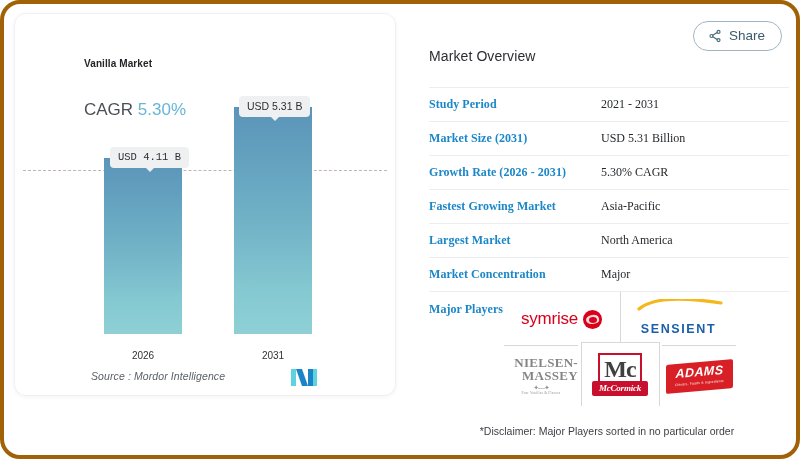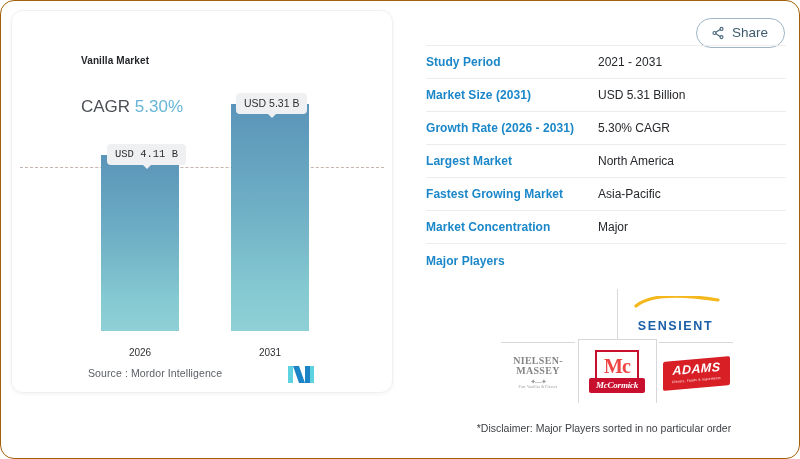--- a/index.html
+++ b/index.html
@@ -7,22 +7,22 @@
     width:800px;height:459px;
     background:#ffffff;
     font-family:"Liberation Sans", sans-serif;
     overflow:hidden;
     position:relative;
     -webkit-font-smoothing:antialiased;
   }
   .page{
     position:absolute;inset:0;
     background:#ffffff;
-    border-radius:14px;
-    border:1px solid #a16207;
+    border-radius:20px;
+    border:4px solid #a16207;
     box-sizing:border-box;
     overflow:hidden;
   }
 
   
   .share-btn{
     position:absolute;top:17px;right:14px;
     display:flex;align-items:center;gap:7px;
     padding:7px 16px 7px 14px;
     border:1px solid #9fb5c4;
@@ -102,37 +102,38 @@
     position:absolute;bottom:34px;
     font-size:10px;color:#2e3135;text-align:center;width:78px;
   }
   .xlabel-1{left:89px;}
   .xlabel-2{left:219px;}
 
   .source{
     position:absolute;left:76px;bottom:13px;
     font-size:10.5px;color:#5b6066;
     letter-spacing:.1px;
+    font-style:italic;
   }
   .source-logo{
     position:absolute;right:78px;bottom:8px;
     width:26px;height:20px;
   }
 
   
   .overview{
     position:absolute;left:425px;top:44px;width:360px;
   }
   .ov-title{
     font-size:14px;color:#2b2d31;margin-bottom:23px;letter-spacing:.1px;
   }
   .ov-table{width:100%;border-collapse:collapse;}
   .ov-table tr{border-bottom:1px solid #ededf0;}
   .ov-table tr:first-child{border-top:1px solid #ededf0;}
-  .ov-table td{padding:9px 0 9px 0;vertical-align:middle;}
+  .ov-table td{padding:9px 0 9px 0;vertical-align:middle;font-family:Liberation Serif, serif;}
   .ov-k{
     font-size:12px;color:#1b87c9;font-weight:bold;width:172px;
     letter-spacing:.05px;
   }
   .ov-v{font-size:12px;color:#25282c;}
   .ov-players-row td{padding-top:10px;padding-bottom:4px;}
 
   
   .logogrid{
     position:absolute;left:500px;top:292px;
@@ -178,34 +179,34 @@
   .sensient{position:relative;padding-top:17px;}
   .sensient-word{
     font-size:12.5px;color:#1a5fa8;font-weight:bold;letter-spacing:1.6px;
   }
   .sensient-swoosh{
     position:absolute;left:-4px;top:-3px;width:86px;height:13px;
   }
 
   
   .nm{text-align:center;line-height:1;opacity:.62;}
-  .nm-top{font-family:"Liberation Serif", serif;font-size:10px;color:#3a3a3a;letter-spacing:.3px;font-weight:bold;}
+  .nm-top{font-family:"Liberation Serif", serif;font-size:13px;color:#3a3a3a;letter-spacing:.3px;font-weight:bold;text-align:right;}
   .nm-orn{font-size:7px;color:#555;margin:1.5px 0;letter-spacing:-1px;}
   .nm-bot{font-family:"Liberation Serif", serif;font-size:3.6px;color:#555;letter-spacing:.2px;}
 
   
   .mc{width:56px;text-align:center;position:relative;}
   .mc-box{
     width:40px;height:29px;margin:0 auto;
     border:2px solid #c8102e;background:#ffffff;
     display:flex;align-items:center;justify-content:center;
   }
   .mc-m{
     font-family:"Liberation Serif", serif;
-    font-size:20px;font-weight:bold;color:#ef4444;line-height:1;
+    font-size:24px;font-weight:bold;color:#404040;line-height:1;
     letter-spacing:-1px;
   }
   .mc-ribbon{
     margin-top:-5px;background:#c8102e;color:#ffffff;
     font-family:"Liberation Serif", serif;
     font-size:9px;font-style:italic;font-weight:bold;
     padding:2px 0 3px;border-radius:2px;
     letter-spacing:-.2px;
   }
 
@@ -273,41 +274,42 @@
       <svg width="26" height="20" viewBox="0 0 26 20">
         <polygon points="0,19 0,2 5,2 5,19" fill="#5ed2e0"></polygon>
         <polygon points="5,2 11,2 17,19 11,19" fill="#1a84c7"></polygon>
         <polygon points="17,2 22,2 22,19 17,19" fill="#1a84c7"></polygon>
         <polygon points="22,2 26,2 26,19 22,19" fill="#5ed2e0"></polygon>
       </svg>
     </div>
   </div>
 
   <div class="overview">
+    <div class="ov-title">Market Overview</div>
     <table class="ov-table">
       <tbody>
         <tr>
           <td class="ov-k">Study Period</td>
           <td class="ov-v">2021 - 2031</td>
         </tr>
         <tr>
           <td class="ov-k">Market Size (2031)</td>
           <td class="ov-v">USD 5.31 Billion</td>
         </tr>
         <tr>
           <td class="ov-k">Growth Rate (2026 - 2031)</td>
           <td class="ov-v">5.30% CAGR</td>
         </tr>
         <tr>
+          <td class="ov-k">Fastest Growing Market</td>
+          <td class="ov-v">Asia-Pacific</td>
+        </tr>
+        <tr>
           <td class="ov-k">Largest Market</td>
           <td class="ov-v">North America</td>
-        </tr>
-        <tr>
-          <td class="ov-k">Fastest Growing Market</td>
-          <td class="ov-v">Asia-Pacific</td>
         </tr>
         <tr>
           <td class="ov-k">Market Concentration</td>
           <td class="ov-v">Major</td>
         </tr>
         <tr class="ov-players-row" style="border-bottom:none">
           <td class="ov-k">Major Players</td>
           <td></td>
         </tr>
       </tbody>
@@ -316,20 +318,26 @@
 
   <div class="logogrid">
     <div class="lg-vline" style="left:116px;top:-4px;height:50px;"></div>
     <div class="lg-hline" style="left:0;top:49px;width:74px;"></div>
     <div class="lg-hline" style="left:158px;top:49px;width:74px;"></div>
     <div class="lg-vline" style="left:77px;top:46px;height:64px;"></div>
     <div class="lg-vline" style="left:155px;top:46px;height:64px;"></div>
     <div class="lg-hline" style="left:78px;top:46px;width:78px;"></div>
     <div class="lg-vline" style="left:116px;top:40px;height:7px;"></div>
 
+    <div class="lg-cell lg-tl">
+      <div class="symrise">
+        <span class="symrise-word">symrise</span>
+        <span class="symrise-globe"></span>
+      </div>
+    </div>
 
     <div class="lg-cell lg-tr">
       <div class="sensient">
         <svg class="sensient-swoosh" viewBox="0 0 86 13" fill="none">
           <path d="M2 10 C16 -2 46 -2 84 4" stroke="#f4b81c" stroke-width="3.2" stroke-linecap="round"></path>
         </svg>
         <span class="sensient-word">SENSIENT</span>
       </div>
     </div>
 

